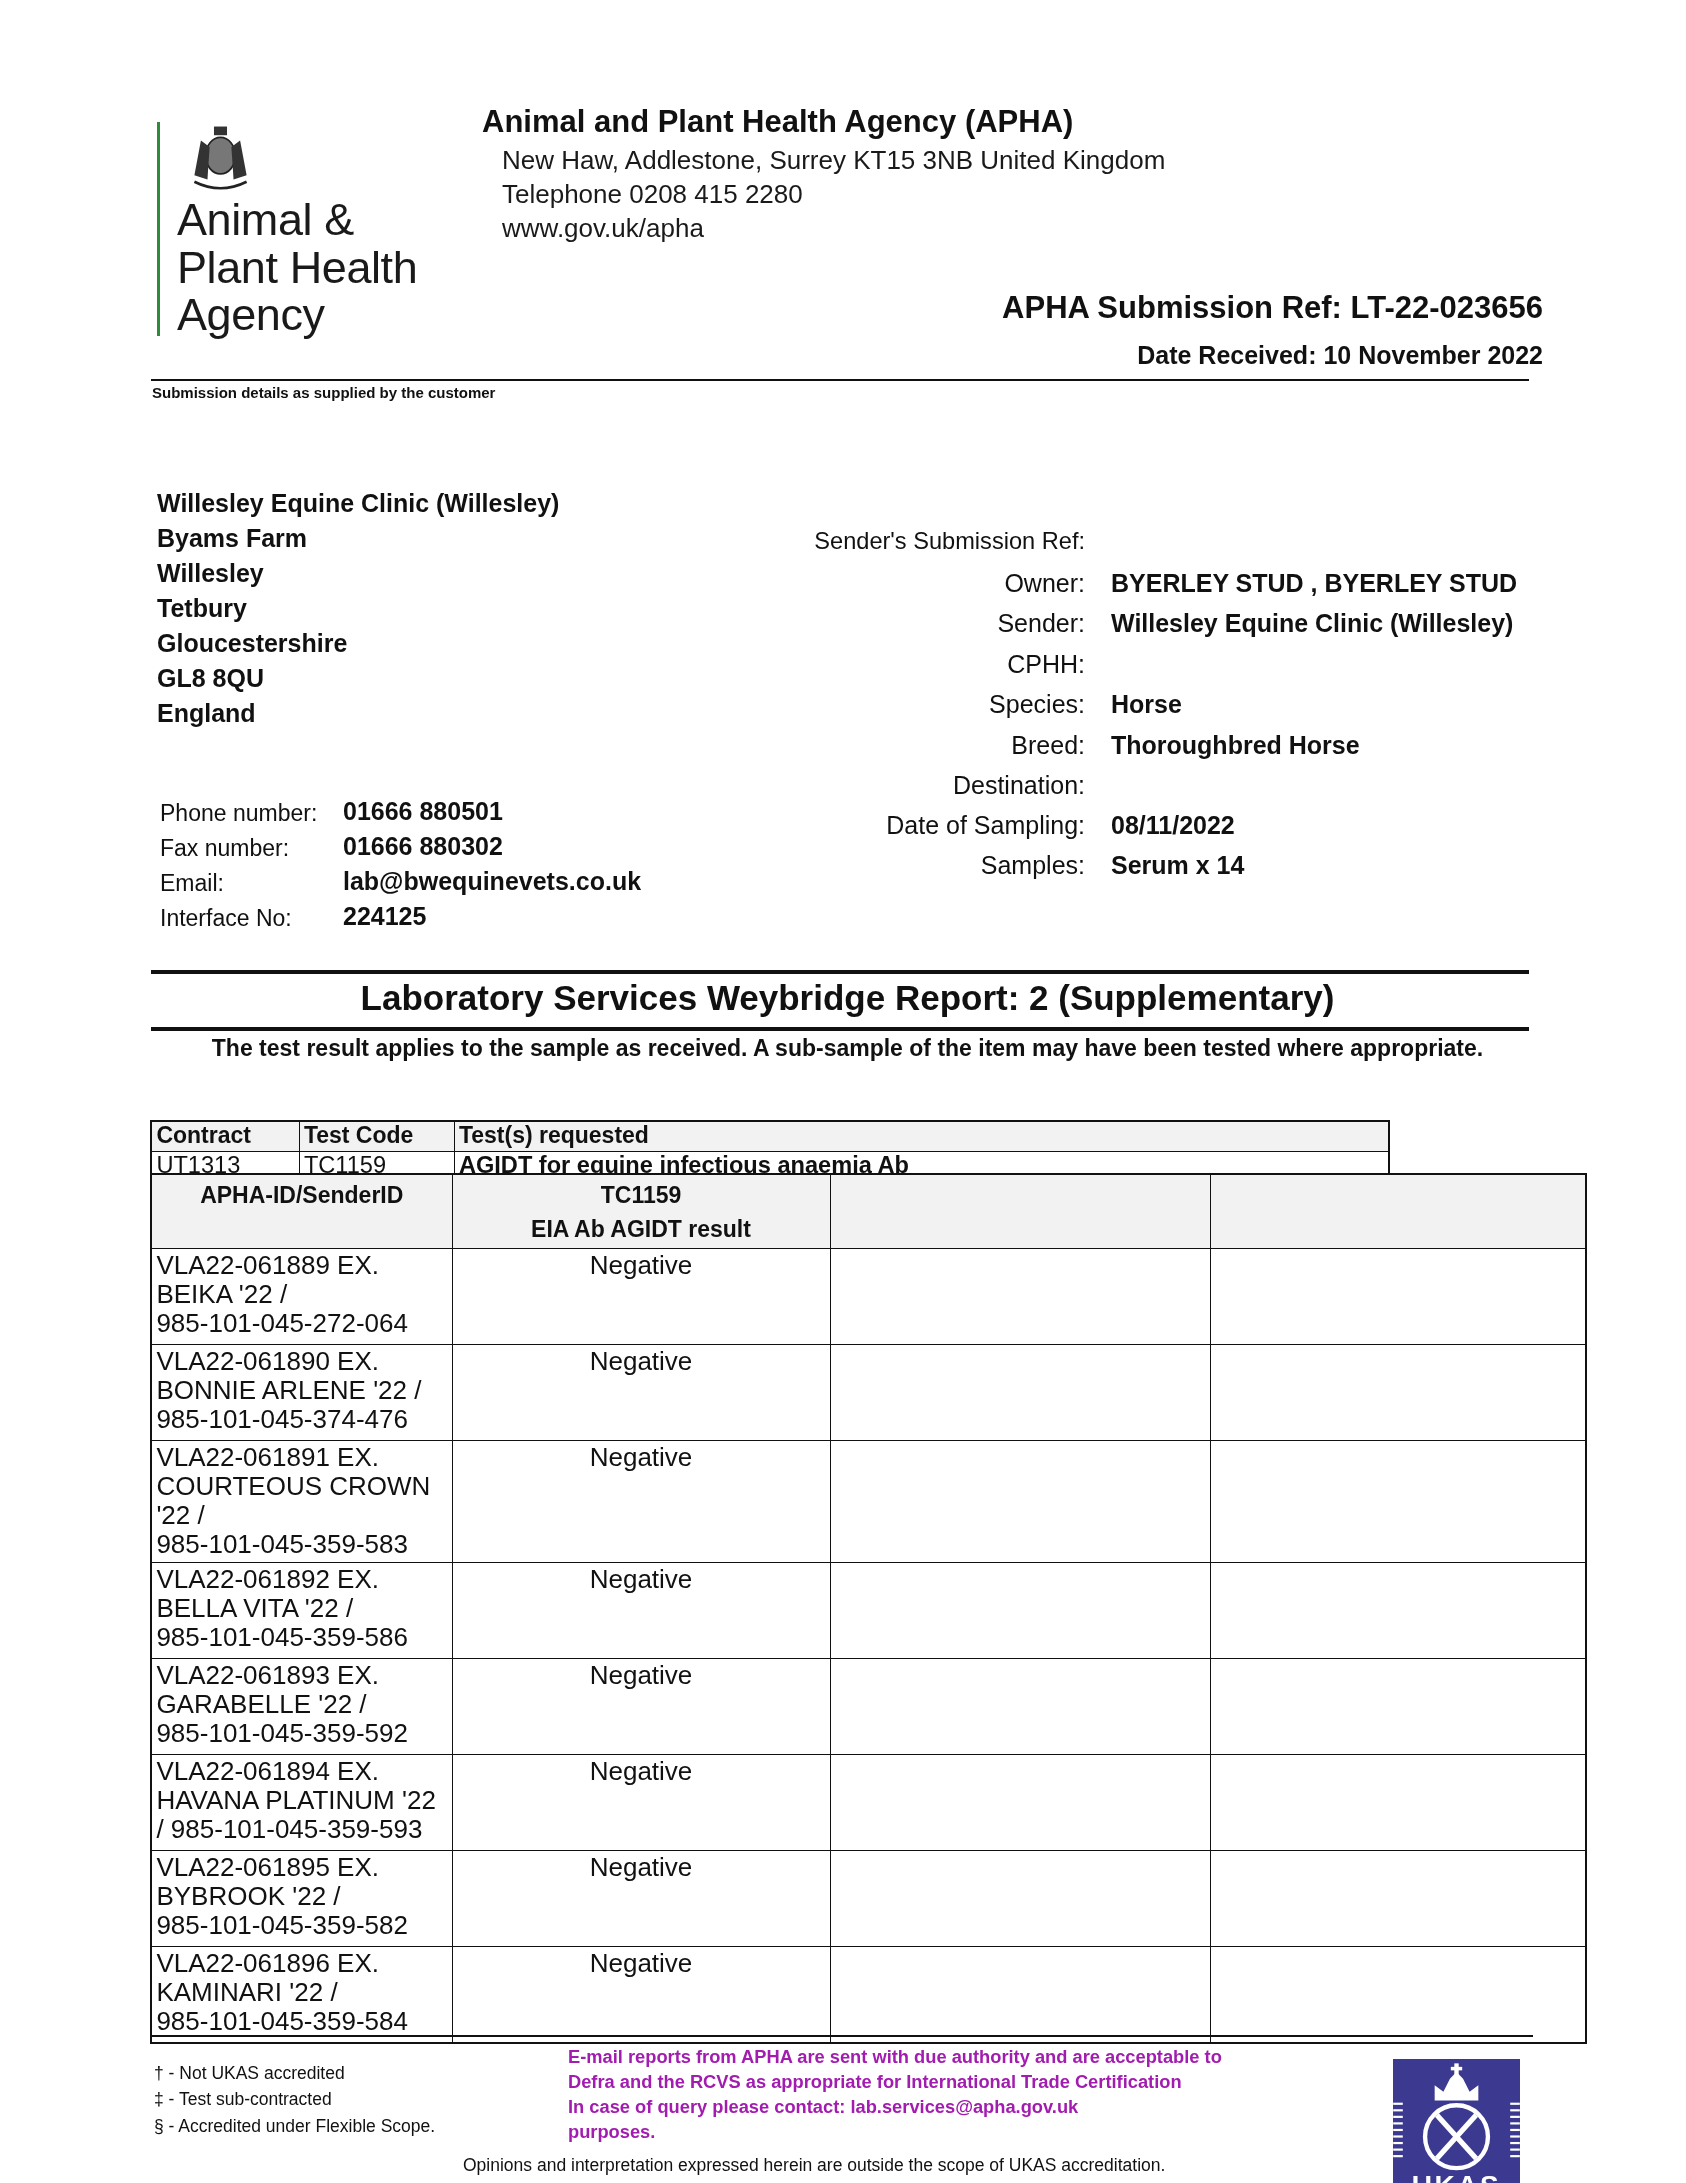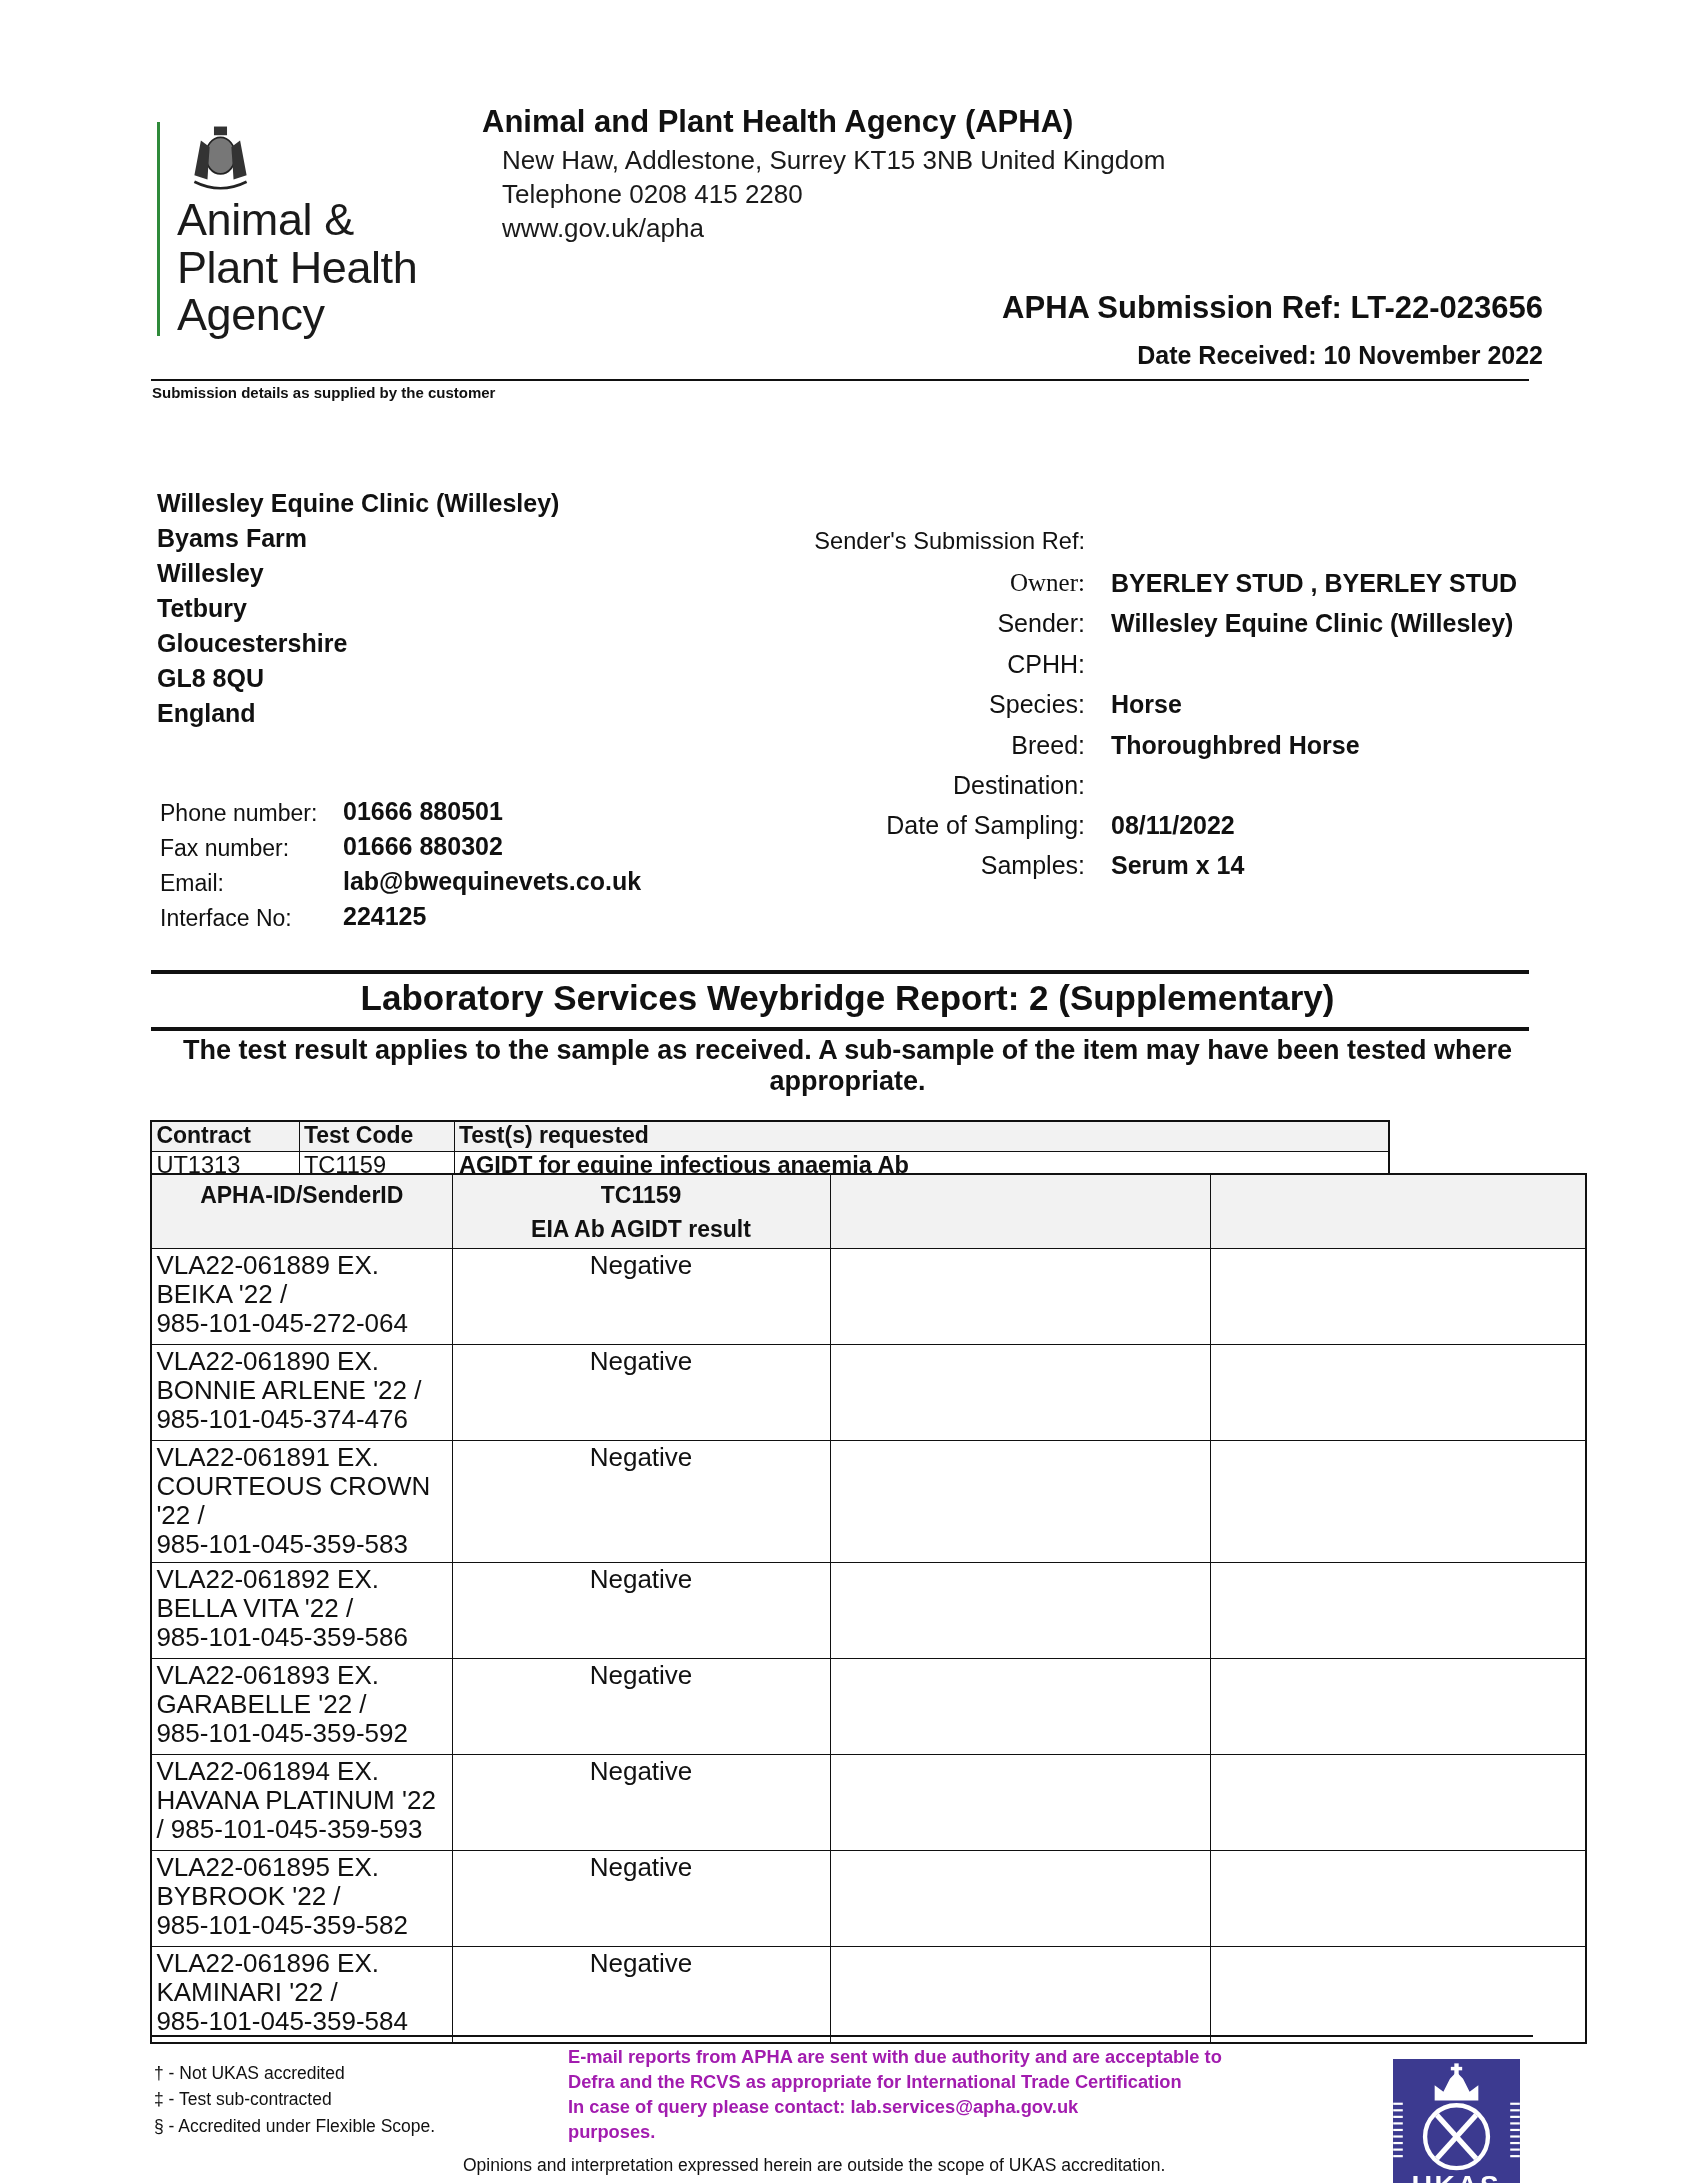--- a/index.html
+++ b/index.html
@@ -14,21 +14,21 @@
   .ref { right: 144px; top: 290px; font-size: 31px; font-weight: bold; text-align: right; }
   .date-rec { right: 144px; top: 341px; font-size: 25px; font-weight: bold; text-align: right; }
   .rule { position: absolute; background: #111; }
   .sub-details { left: 152px; top: 384px; font-size: 15px; font-weight: bold; }
   .addr { left: 157px; font-size: 25px; font-weight: bold; }
   .det-label { position: absolute; right: 602px; font-size: 25px; text-align: right; white-space: nowrap; }
   .det-value { position: absolute; left: 1111px; font-size: 25px; font-weight: bold; white-space: nowrap; }
   .c-label { position: absolute; left: 160px; font-size: 23px; white-space: nowrap; }
   .c-value { position: absolute; left: 343px; font-size: 25px; font-weight: bold; white-space: nowrap; }
   .report-title { position: absolute; left: 151px; width: 1393px; top: 978px; text-align: center; font-size: 35px; font-weight: bold; }
-  .report-note { position: absolute; left: 151px; width: 1393px; top: 1035px; text-align: center; font-size: 27px; font-weight: bold; }
+  .report-note { position: absolute; left: 151px; width: 1393px; top: 1035px; text-align: center; font-size: 23px; font-weight: bold; }
   table { border-collapse: collapse; position: absolute; }
   .t1 { left: 150px; top: 1120px; width: 1240px; border: 2.6px solid #111; }
   .t1 th, .t1 td { border: 1.3px solid #111; font-size: 23px; text-align: left; padding: 0 4.4px; height: 29px; vertical-align: top; }
   .t1 th { background: #f2f2f2; font-weight: bold; }
   .t2 { left: 150px; top: 1161px; width: 1437px; border: 2.6px solid #111; margin-top: 12px; }
   .t2 th { background: #f2f2f2; font-size: 23px; font-weight: bold; border: 1.3px solid #111; vertical-align: top; padding: 2.6px 4.4px; height: 57px; text-align: center; line-height: 34px; }
   .t2 td { border: 1.3px solid #111; font-size: 26px; vertical-align: top; padding: 1.7px 4.4px; line-height: 29px; }
   .t2 td.res { text-align: center; }
   .foot-legend { position: absolute; left: 154px; font-size: 17.5px; white-space: nowrap; }
   .foot-email { position: absolute; left: 568px; font-size: 18.3px; color: #a21caf; line-height: 25px; width: 742px; font-weight: bold; }
@@ -67,21 +67,21 @@
   <div class="abs addr" style="top:594px;">Tetbury</div>
   <div class="abs addr" style="top:629px;">Gloucestershire</div>
   <div class="abs addr" style="top:664px;">GL8 8QU</div>
   <div class="abs addr" style="top:699px;">England</div>
 </div>
 
 <div>
   <div class="det-label" style="top:528px; font-size:23.6px;">Sender's Submission Ref:</div>
   <div class="det-value" style="top:528px;"></div>
 
-  <div class="det-label" style="top:569px;font-family:Liberation Serif, serif;">Owner:</div>
+  <div class="det-label" style="top:569px;">Owner:</div>
   <div class="det-value" style="top:569px;">BYERLEY STUD , BYERLEY STUD</div>
 
   <div class="det-label" style="top:609px;">Sender:</div>
   <div class="det-value" style="top:609px;">Willesley Equine Clinic (Willesley)</div>
 
   <div class="det-label" style="top:650px;">CPHH:</div>
   <div class="det-value" style="top:650px;"></div>
 
   <div class="det-label" style="top:690px;">Species:</div>
   <div class="det-value" style="top:690px;">Horse</div>

